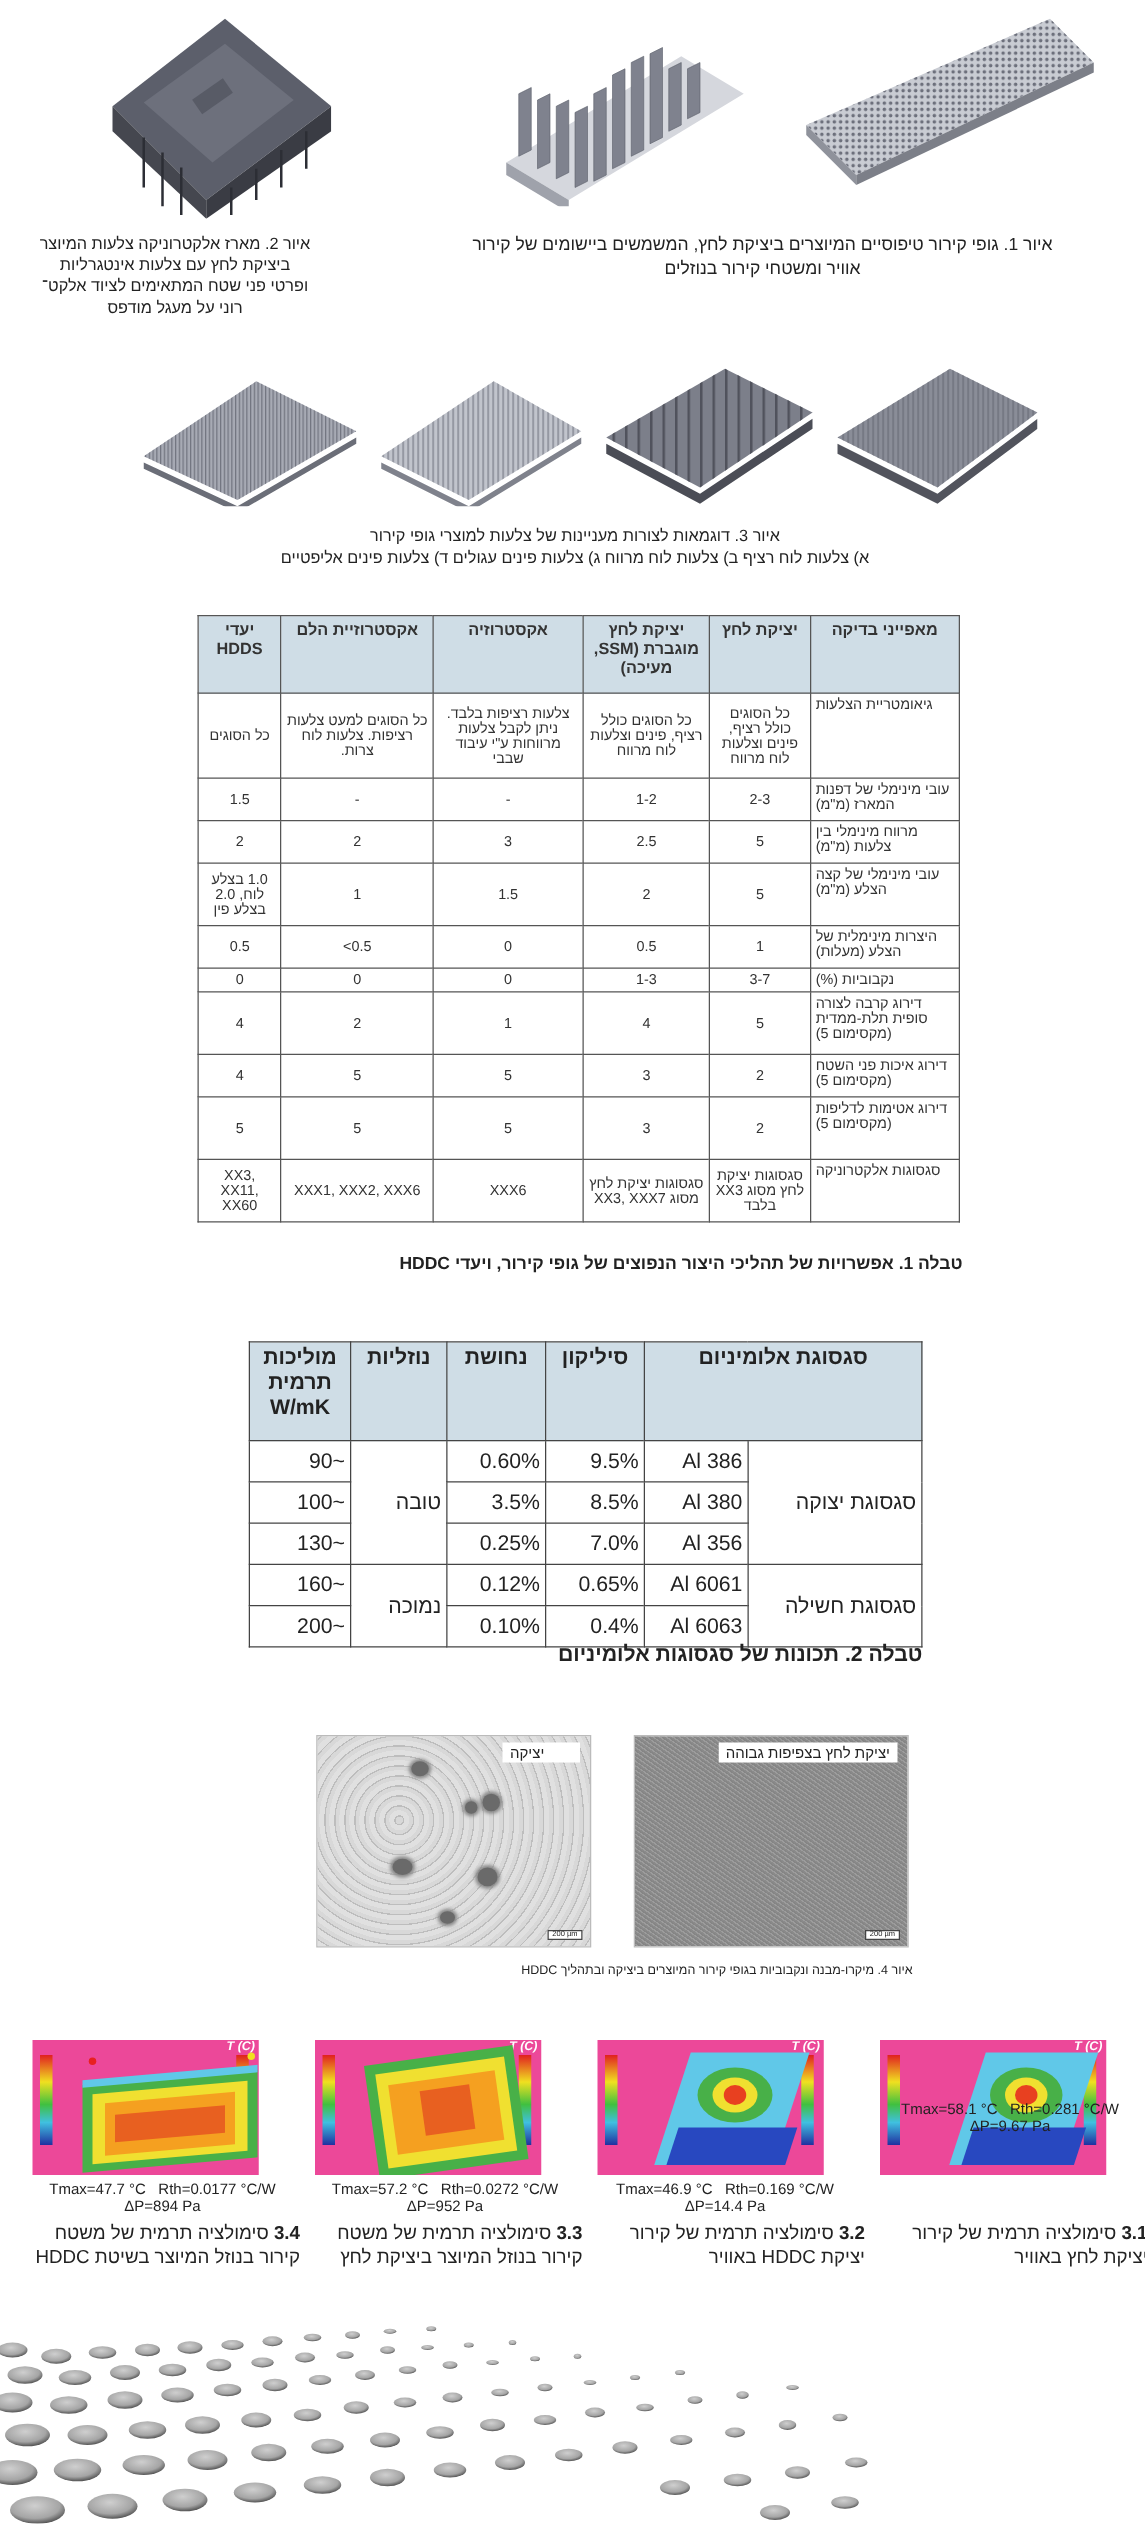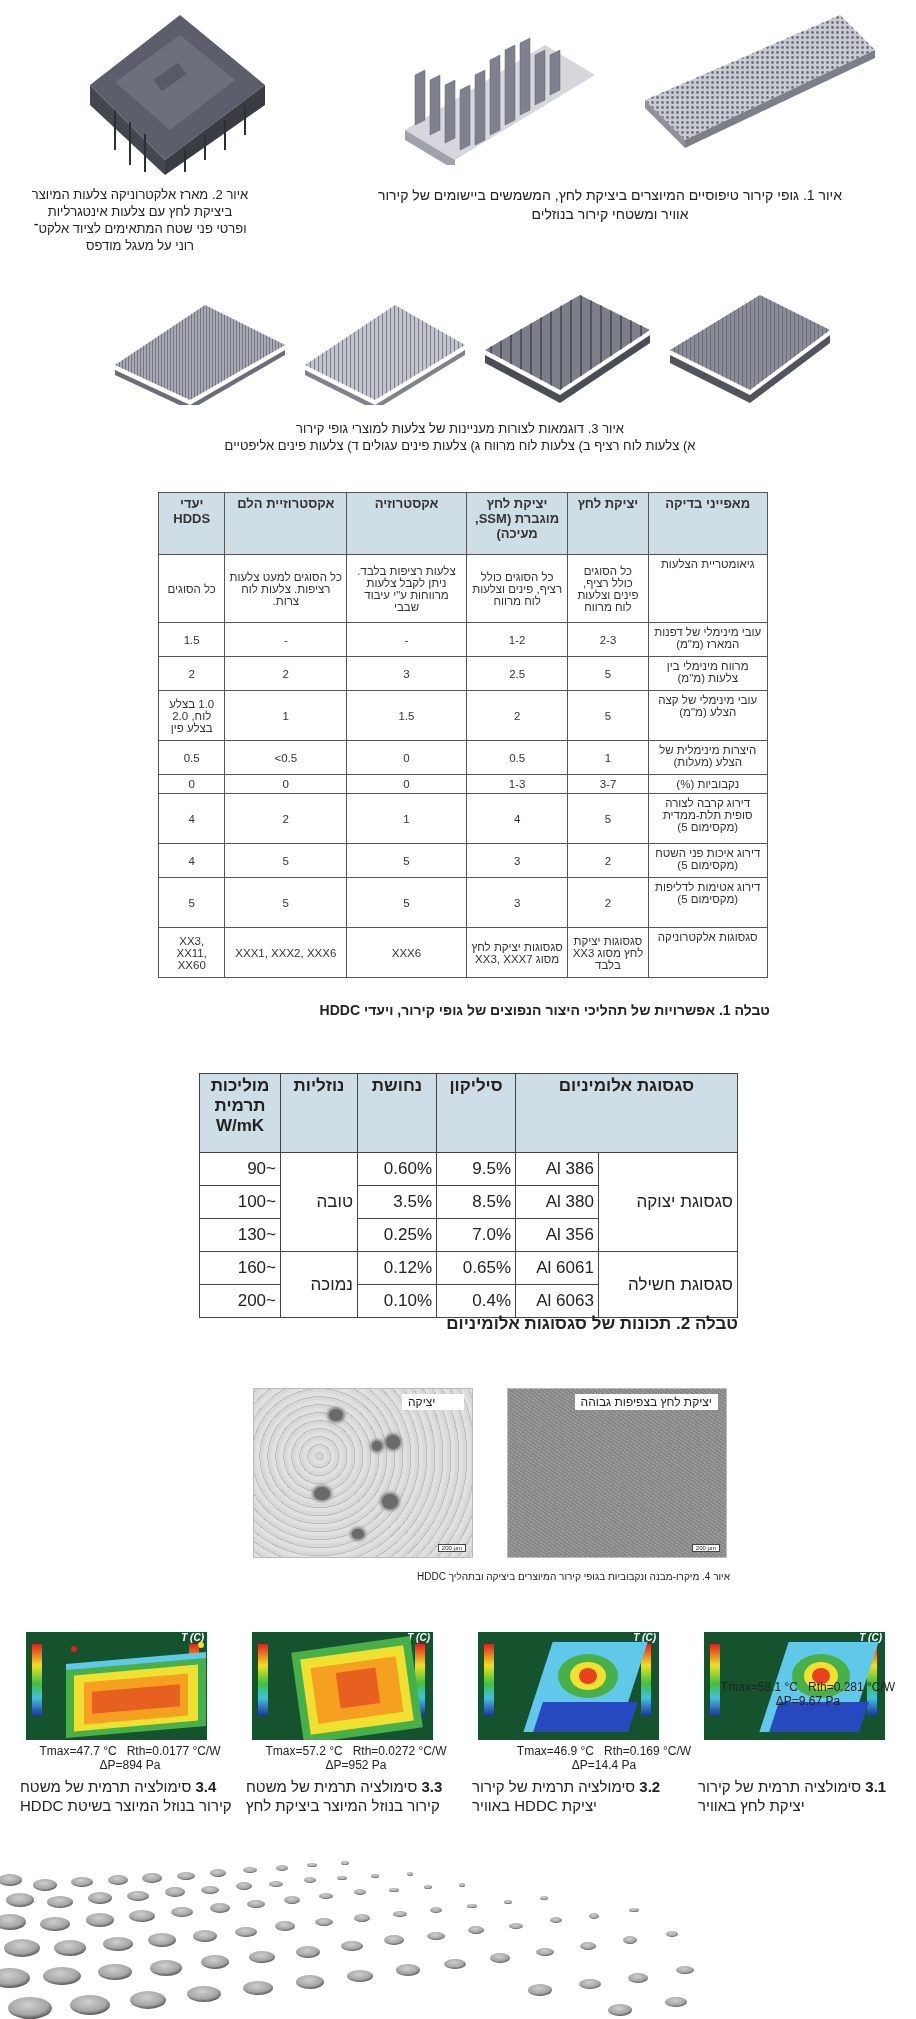--- a/index.html
+++ b/index.html
@@ -5,38 +5,38 @@
   html, body { margin:0; padding:0; background:#ffffff; }
   body { width:916px; height:2019px; position:relative; overflow:hidden; font-family:"Liberation Sans", sans-serif; color:#222; }
   .abs { position:absolute; }
   .caption { direction:rtl; text-align:center; font-size:13px; line-height:17px; color:#222; }
   .caption b { font-weight:normal; }
   
   table.t1 { position:absolute; left:158px; top:492px; width:610px; border-collapse:collapse; direction:rtl; font-size:11.5px; color:#333; }
   table.t1 th, table.t1 td { border:1px solid #555; padding:3px 4px; vertical-align:middle; }
   table.t1 th { background:#cfdde6; font-weight:bold; font-size:13px; vertical-align:top; text-align:center; height:55px; }
   table.t1 td { text-align:center; }
-  table.t1 td.rowh { text-align:center; vertical-align:top; }
+  table.t1 td.rowh { text-align:left; vertical-align:top; }
   
   table.t2 { position:absolute; left:199px; top:1073px; width:539px; border-collapse:collapse; direction:rtl; font-size:17px; color:#222; }
   table.t2 th, table.t2 td { border:1px solid #444; padding:2px 4px; }
   table.t2 th { background:#cfdde6; font-weight:bold; vertical-align:top; height:74px; font-size:17px; }
   table.t2 td { height:28px; }
   .tcap { direction:rtl; font-weight:bold; color:#222; }
   
   .micro { position:absolute; border:1px solid #bbb; }
   .micro .lbl { position:absolute; top:5px; right:8px; background:#fff; font-size:12px; padding:1px 6px; direction:rtl; }
   .micro .scale { position:absolute; bottom:5px; right:6px; background:#fff; border:1px solid #444; font-size:6px; padding:0 3px; }
   .pore { position:absolute; border-radius:50%; background:#6a6a6a; box-shadow:0 0 3px 2px #888; }
   
-  .therm { position:absolute; width:181px; height:108px; background:#14532d; overflow:hidden; }
+  .therm { position:absolute; width:181px; height:108px; background:#ec4899; overflow:hidden; }
   .therm .cbar { position:absolute; width:10px; height:72px; top:12px; background:linear-gradient(#e02020,#f0e020 30%,#40c040 55%,#40c0e0 75%,#2030a0); }
   .therm .tlab { position:absolute; top:0; right:3px; color:#fff; font-style:italic; font-weight:bold; font-size:10px; }
   .tstat { direction:ltr; text-align:center; font-size:12px; line-height:14px; color:#222; }
-  .tcapt { direction:rtl; text-align:left; font-size:15px; line-height:19px; color:#222; }
+  .tcapt { direction:rtl; text-align:right; font-size:15px; line-height:19px; color:#222; }
 </style>
 </head>
 <body>
 
 <div class="abs" style="left:55px;top:10px;width:210px;height:165px;">
   <svg width="210" height="165" viewBox="0 0 210 165">
     <polygon points="35,75 125,5 210,75 110,150" fill="#5c5f6b"></polygon>
     <polygon points="35,75 110,150 110,165 35,95" fill="#45474f"></polygon>
     <polygon points="110,150 210,75 210,95 110,165" fill="#3a3c44"></polygon>
     <polygon points="60,72 125,25 180,70 115,120" fill="#6d707c"></polygon>
@@ -339,21 +339,21 @@
 <div class="therm" style="left:478px;top:1632px;">
   <div class="cbar" style="left:6px;"></div>
   <div class="cbar" style="right:8px;"></div>
   <div class="tlab">T (C)</div>
   <div style="position:absolute;left:60px;top:10px;width:95px;height:90px;background:#60c8e8;transform:skewX(-18deg);"></div>
   <div style="position:absolute;left:60px;top:70px;width:95px;height:30px;background:#2848c0;transform:skewX(-18deg);"></div>
   <div style="position:absolute;left:80px;top:22px;width:60px;height:44px;border-radius:50%;background:#48b048;"></div>
   <div style="position:absolute;left:92px;top:30px;width:36px;height:28px;border-radius:50%;background:#f0e030;"></div>
   <div style="position:absolute;left:101px;top:36px;width:18px;height:16px;border-radius:50%;background:#e84020;"></div>
 </div>
-<div class="abs tstat" style="left:500px;top:1744px;width:208px;">
+<div class="abs tstat" style="left:476px;top:1744px;width:208px;">
   <div><span>Tmax=46.9 °C</span>&nbsp;&nbsp;&nbsp;<span>Rth=0.169 °C/W</span></div>
   <div>ΔP=14.4 Pa</div>
 </div>
 <div class="abs tcapt" style="left:472px;top:1777px;width:220px;">
   <div><b>3.2</b> <span>סימולציה תרמית של קירור</span></div>
   <div>יציקת HDDC באוויר</div>
 </div>
 
 <div class="therm" style="left:704px;top:1632px;">
   <div class="cbar" style="left:6px;"></div>

